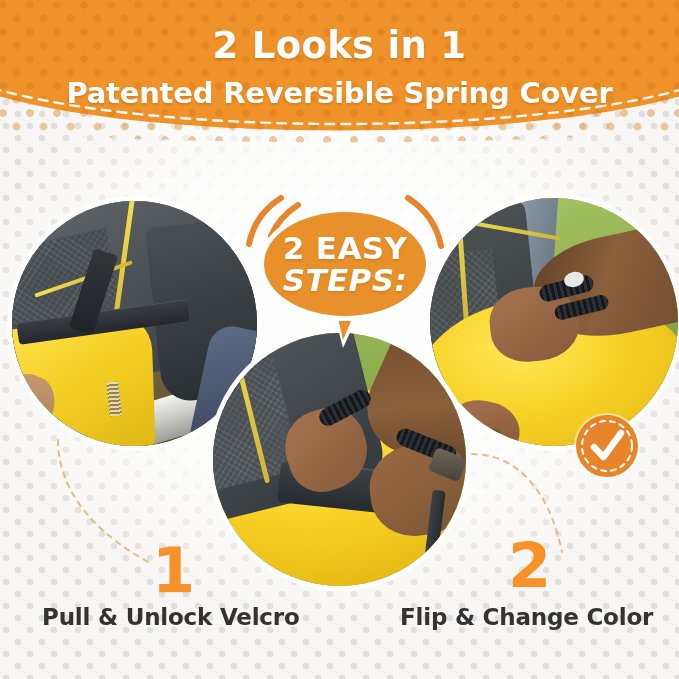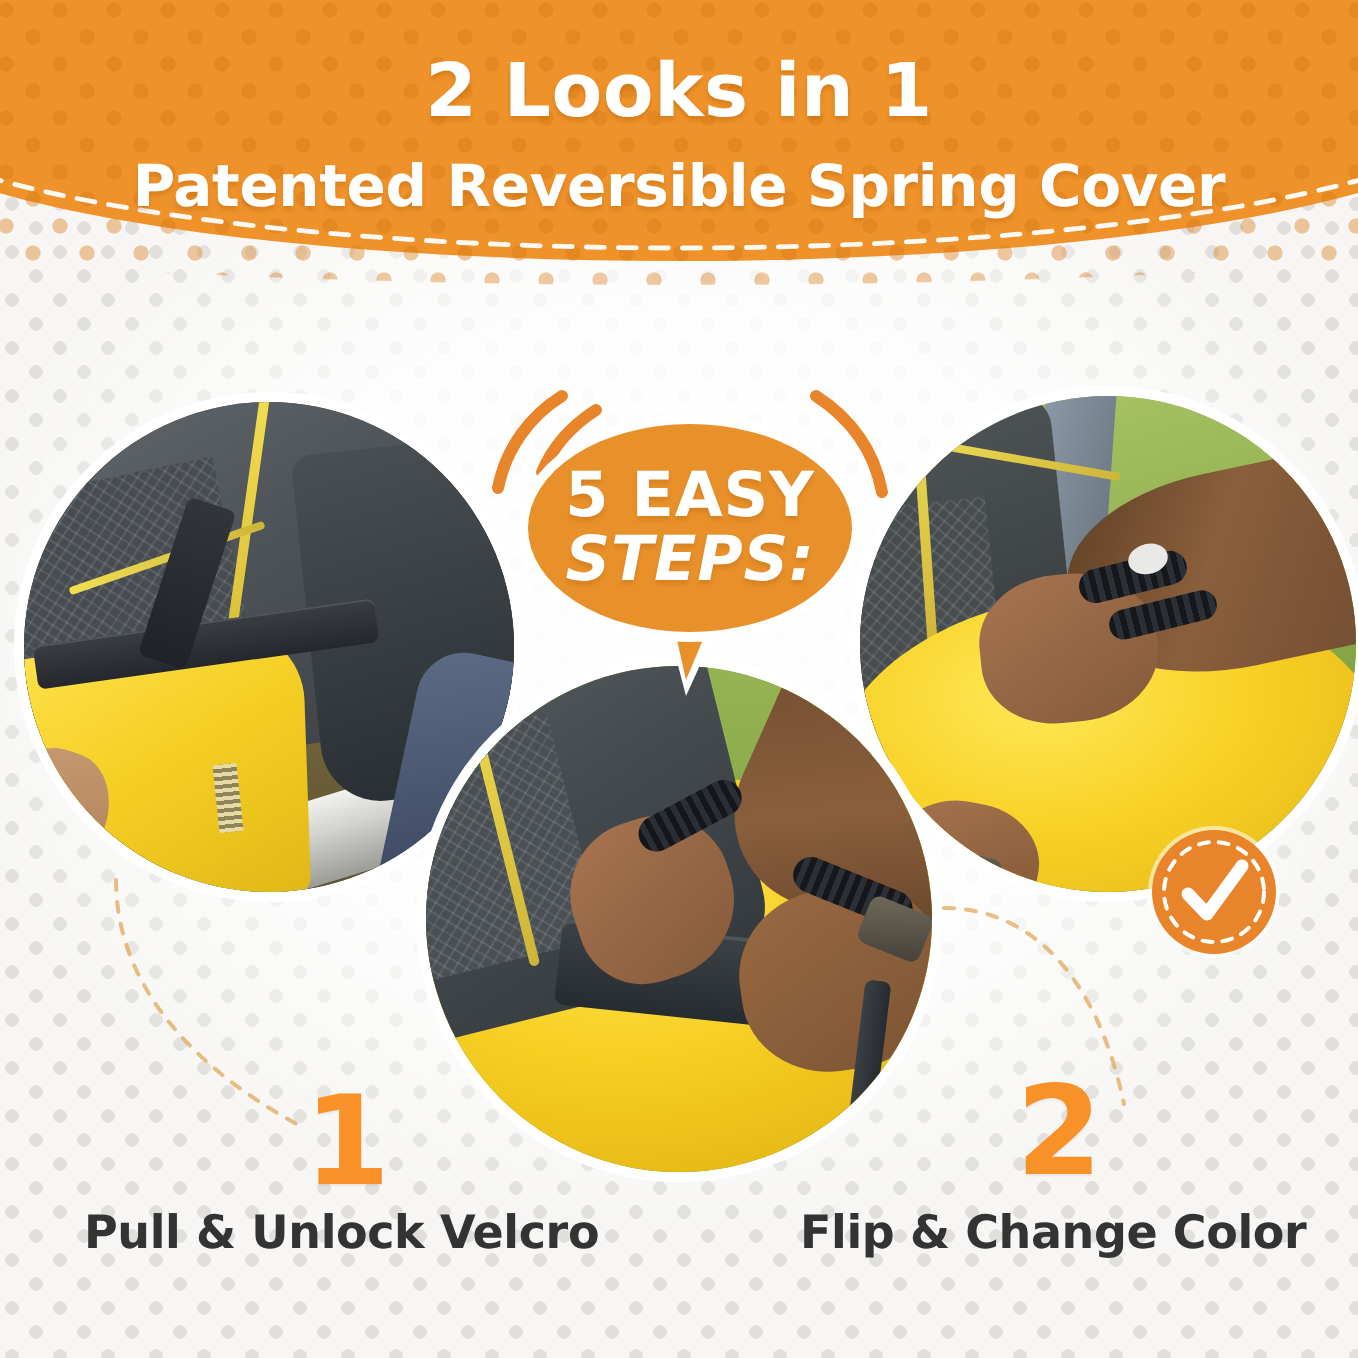--- a/index.html
+++ b/index.html
@@ -307,21 +307,21 @@
       <path d="M36,44 C42,30 52,20 63,13" fill="none" stroke="#e8842a" stroke-width="6" stroke-linecap="round"></path>
       <path d="M206,54 C202,33 190,17 173,6" fill="none" stroke="#e8842a" stroke-width="6" stroke-linecap="round"></path>
 
       <path d="M96,110 L108,156 L128,112 Z" fill="#ffffff"></path>
       <path d="M99,108 L108,148 L124,110 Z" fill="#e8912b"></path>
 
       <ellipse cx="110" cy="72" rx="86" ry="57" fill="#ffffff"></ellipse>
       <ellipse cx="110" cy="72" rx="81" ry="52" fill="#e8912b"></ellipse>
     </svg>
     <div class="bubble-txt">
-      <span>5 EASY</span>
+      <span>2 EASY</span>
       <span class="bubble-line2">STEPS:</span>
     </div>
   </div>
 
   <div class="num" id="num1">1</div>
   <div class="num" id="num2">2</div>
 
   <div class="caption" id="cap1">Pull &amp; Unlock Velcro</div>
   <div class="caption" id="cap2">Flip &amp; Change Color</div>
 

